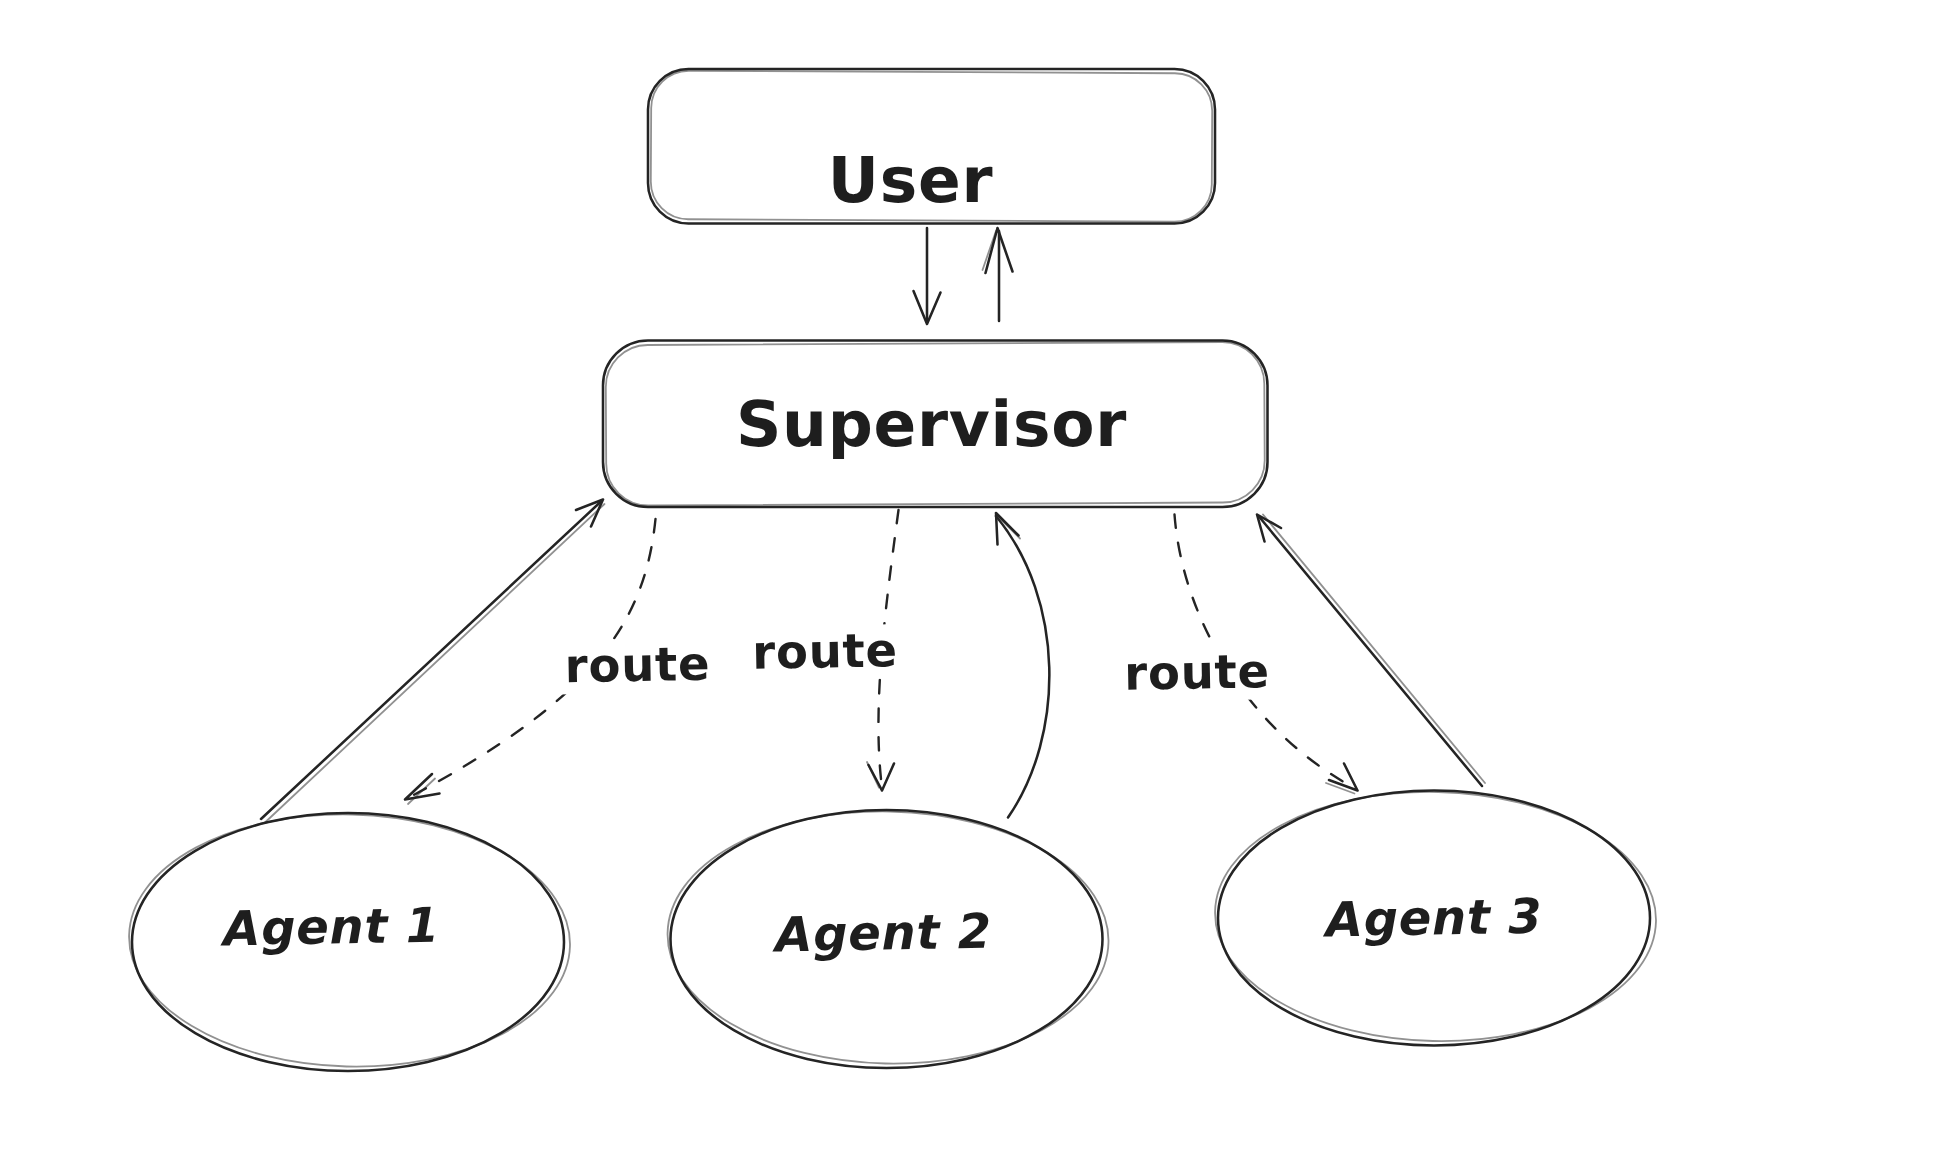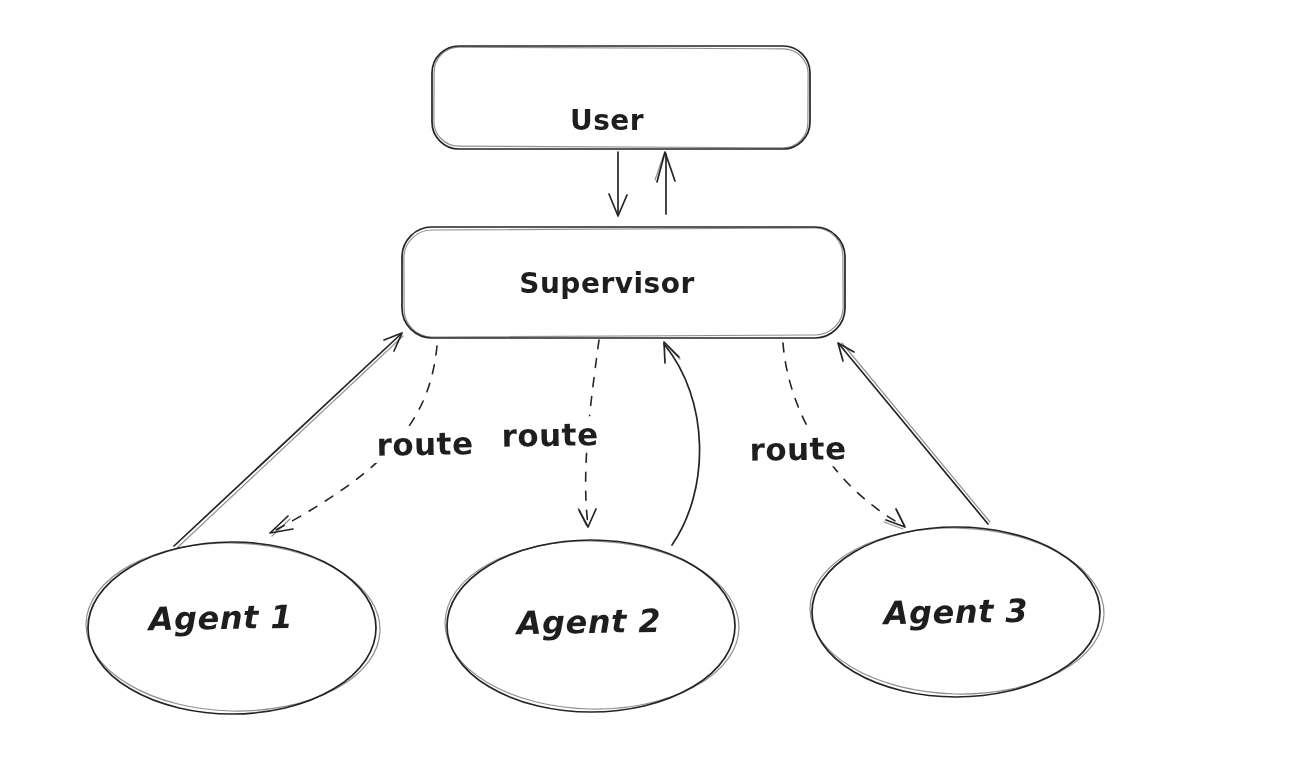--- a/index.html
+++ b/index.html
@@ -14,21 +14,21 @@
   .canvas svg { position: absolute; left: 0; top: 0; }
   .label {
     position: absolute;
     transform: translate(-50%, -50%);
     color: #1e1e1e;
     white-space: nowrap;
     font-family: "DejaVu Sans", sans-serif;
     font-weight: 600;
     letter-spacing: 0.5px;
   }
-  .node-label  { font-size: 28px; }
+  .node-label  { font-size: 42px; }
   .agent-label { font-size: 32px; font-style: italic; transform: translate(-50%,-50%) rotate(-1deg); }
   .edge-label  {
     font-size: 31px;
     background: #ffffff;
     padding: 0 5px;
     transform: translate(-50%,-50%) rotate(-1deg);
   }
   .sketch { fill: none; stroke: #242424; stroke-width: 1.7; stroke-linecap: round; stroke-linejoin: round; }
   .sketch2 { fill: none; stroke: #242424; stroke-width: 1.2; stroke-linecap: round; opacity: 0.5; }
   .dashed { stroke-dasharray: 9 10; stroke-width: 1.6; }
@@ -108,21 +108,21 @@
 
     <g>
       <path class="sketch" d="M988,524 L839,344"></path>
       <path class="sketch2" d="M990,522 L842,343"></path>
       <path class="sketch" d="M838,343 L854,352 M838,343 L843,361"></path>
     </g>
   </svg>
 
   <div class="label node-label" style="left:607px; top:120px;">User</div>
 
-  <div class="label node-label" style="left:607px; top:283px;text-align:right;">Supervisor</div>
+  <div class="label node-label" style="left:621px; top:283px;text-align:right;">Supervisor</div>
 
   <div class="label agent-label" style="left:221px; top:618px;">Agent 1</div>
 
   <div class="label agent-label" style="left:589px; top:622px;">Agent 2</div>
 
   <div class="label agent-label" style="left:956px; top:612px;">Agent 3</div>
 
   <div class="label edge-label" style="left:425px; top:444px;">route</div>
 
   <div class="label edge-label" style="left:550px; top:435px;">route</div>

